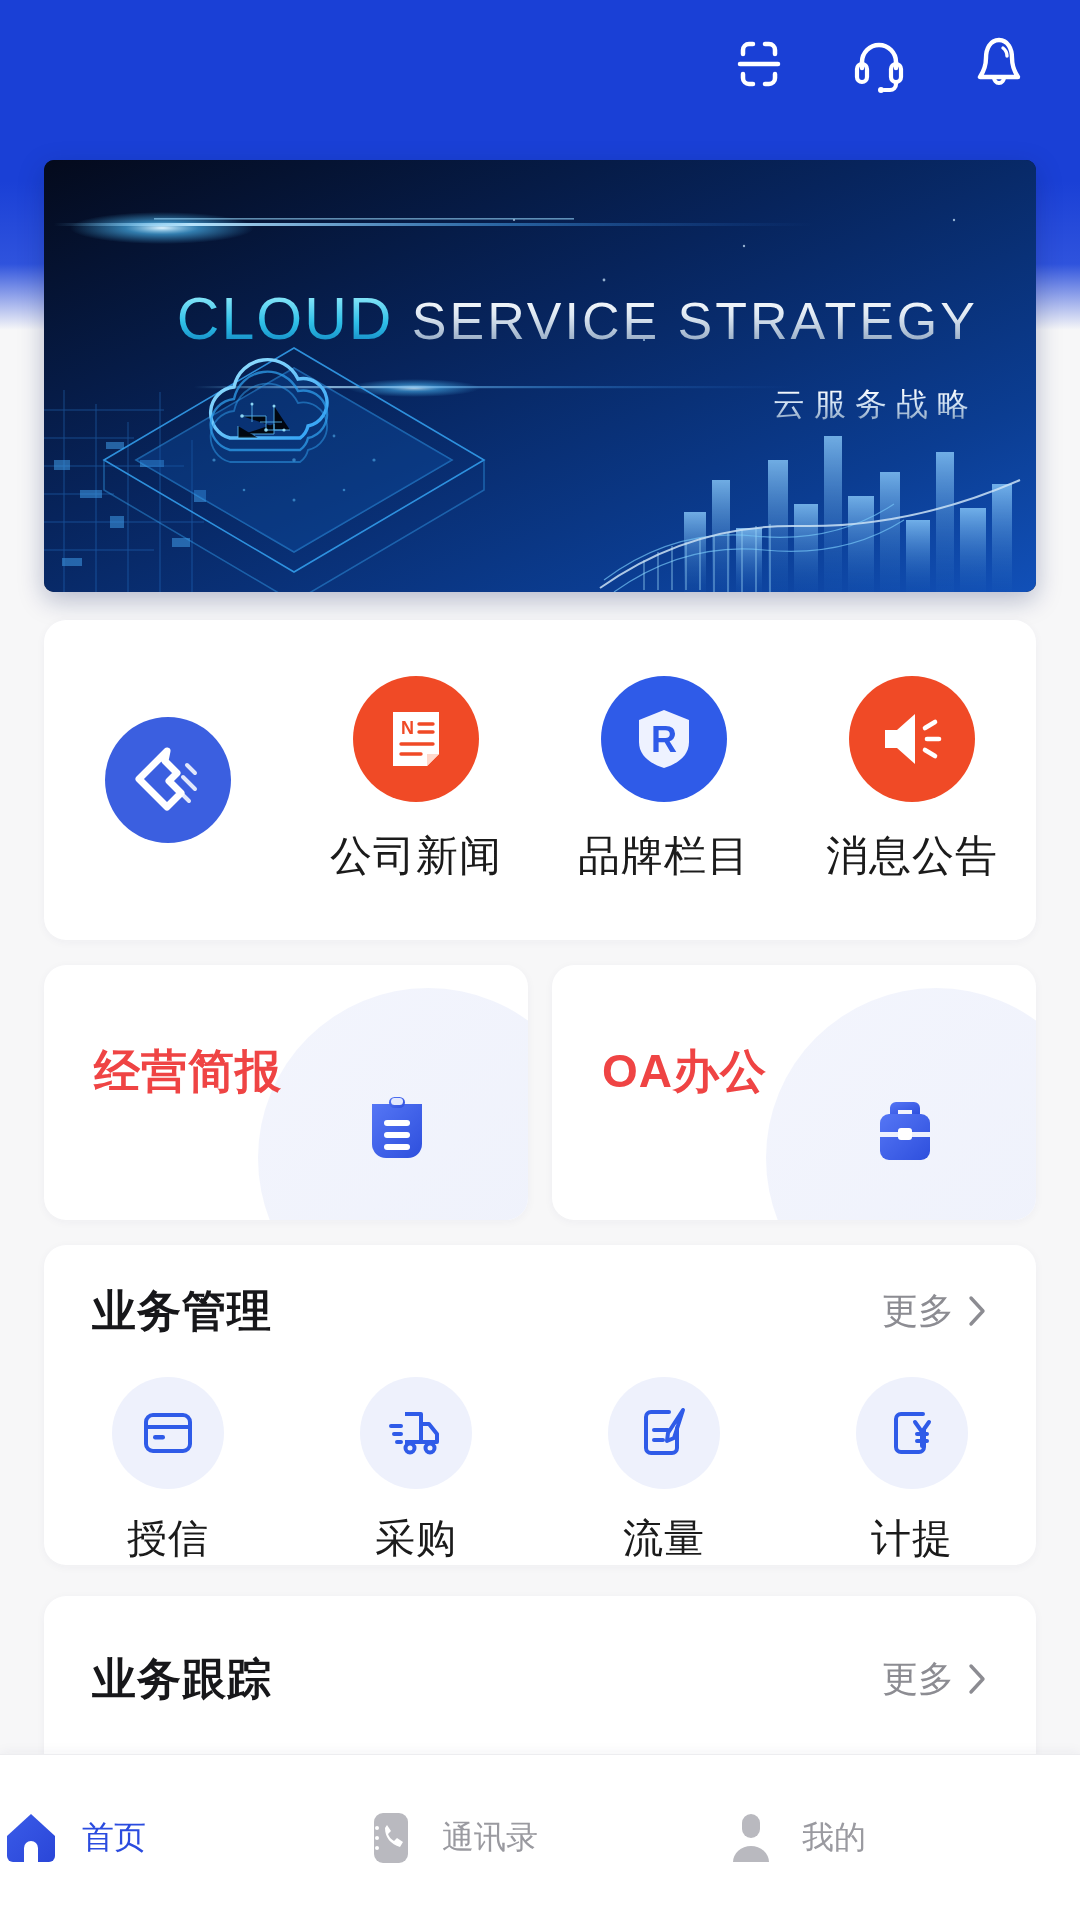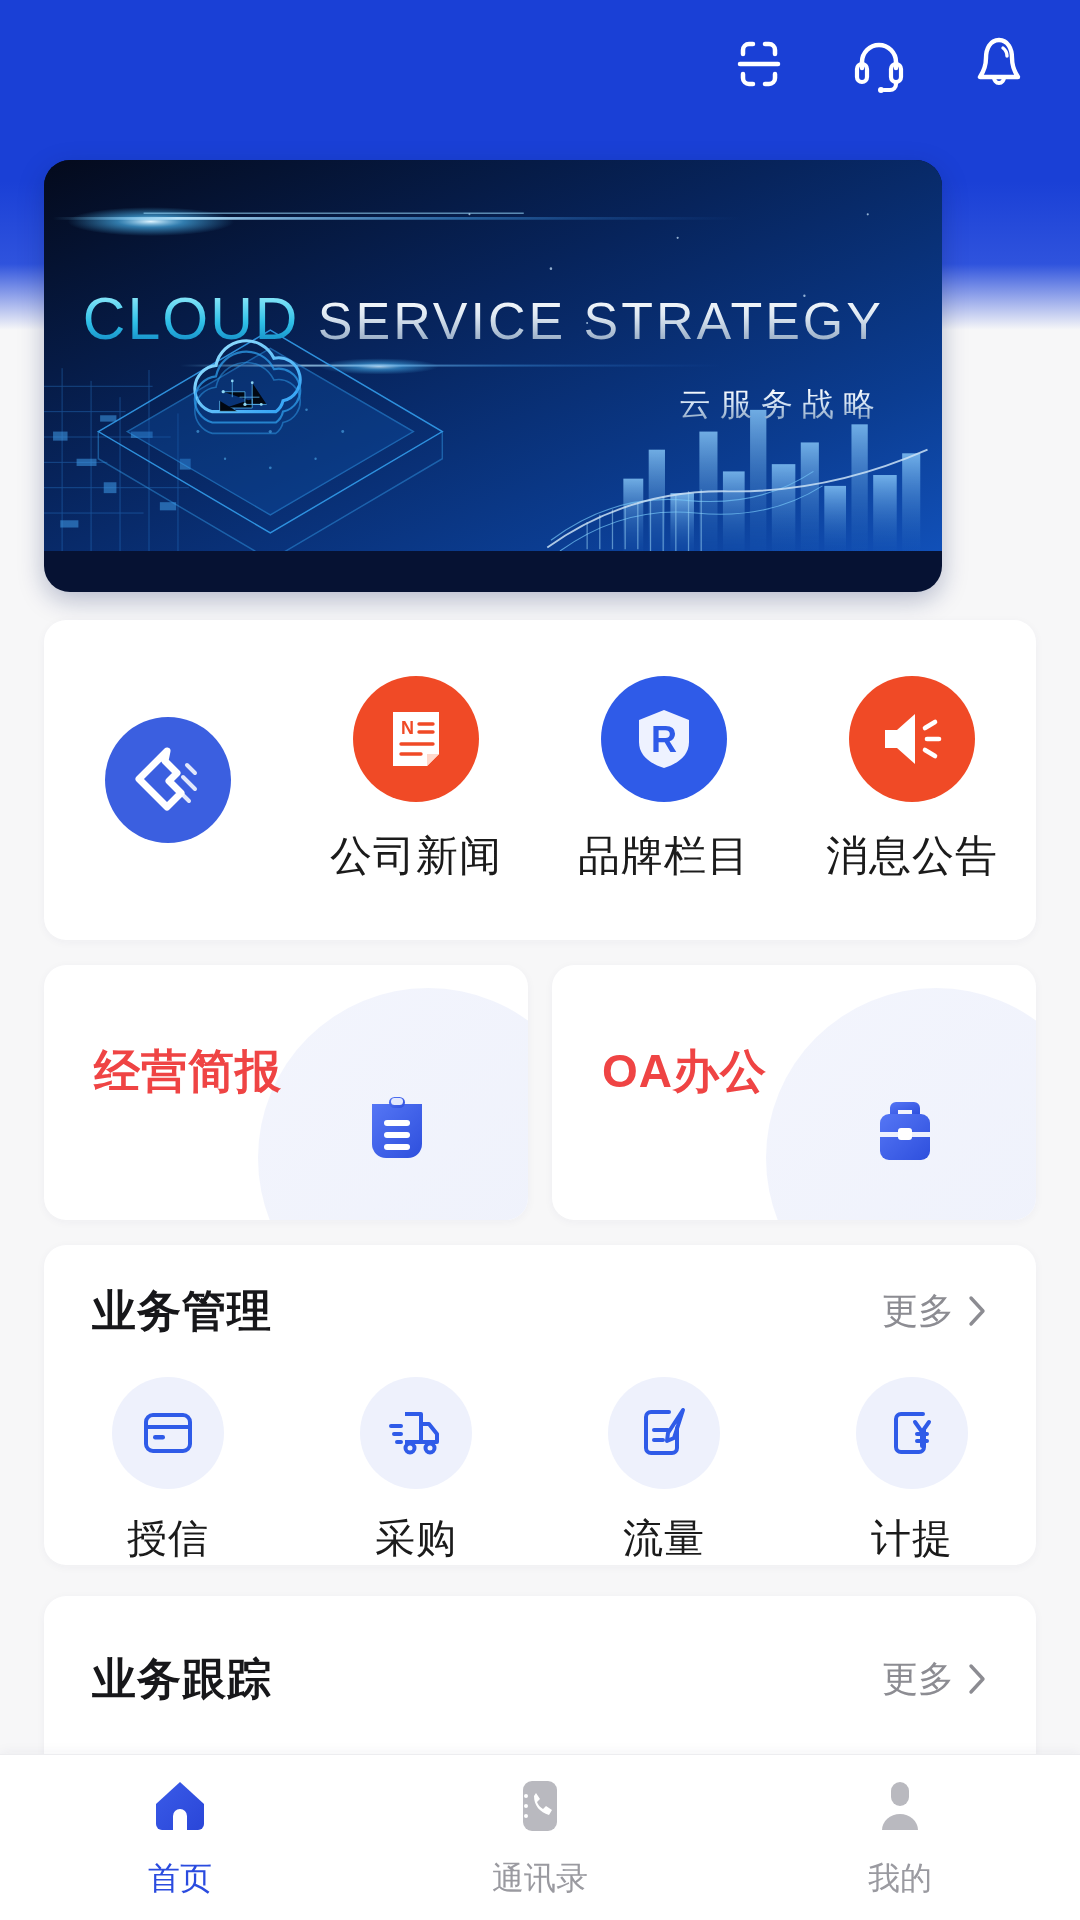--- a/index.html
+++ b/index.html
@@ -27,22 +27,22 @@
     width: 1080px; height: 128px;
     display: flex; align-items: center; justify-content: flex-end;
     padding-right: 44px; gap: 46px;
   }
   .hicon { width: 74px; height: 74px; display: flex; align-items: center; justify-content: center; }
   .hicon svg { display:block; }
 
   
   .banner {
     position: absolute; top: 160px; left: 44px;
-    width: 898px; height: 432px;
-    border-radius: 26px;
+    width: 992px; height: 432px;
+    border-radius: 10px;
     overflow: hidden;
     background: #061233;
     box-shadow: 0 8px 26px rgba(10,30,90,.28);
     text-decoration: underline;
   }
   .banner-bg { position:absolute; inset:0; }
   .banner-text {
     position: absolute; right: 58px; top: 130px;
     text-align: right; line-height: 1;
     pointer-events: none;
@@ -142,21 +142,21 @@
   
   .tabbar {
     position: absolute; bottom: 0; left: 0;
     width: 1080px; height: 166px;
     background: #ffffff;
     border-top: 1px solid #ededf0;
     display: flex; align-items: center;
     box-shadow: 0 -2px 12px rgba(30,40,80,.05);
   }
   .tab {
-    flex: 1; display: flex; flex-direction: column; align-items: center; gap: 20px;
+    flex: 1; display: flex; flex-direction: row; align-items: center; gap: 20px;
   }
   .tab-ico { width: 62px; height: 62px; display:flex; align-items:center; justify-content:center; }
   .tab-label { font-size: 32px; color: #9a9aa0; }
   .tab.active .tab-label { color: #2a4bdf; }
 </style>
 </head>
 <body>
 
 <div id="app">
 

